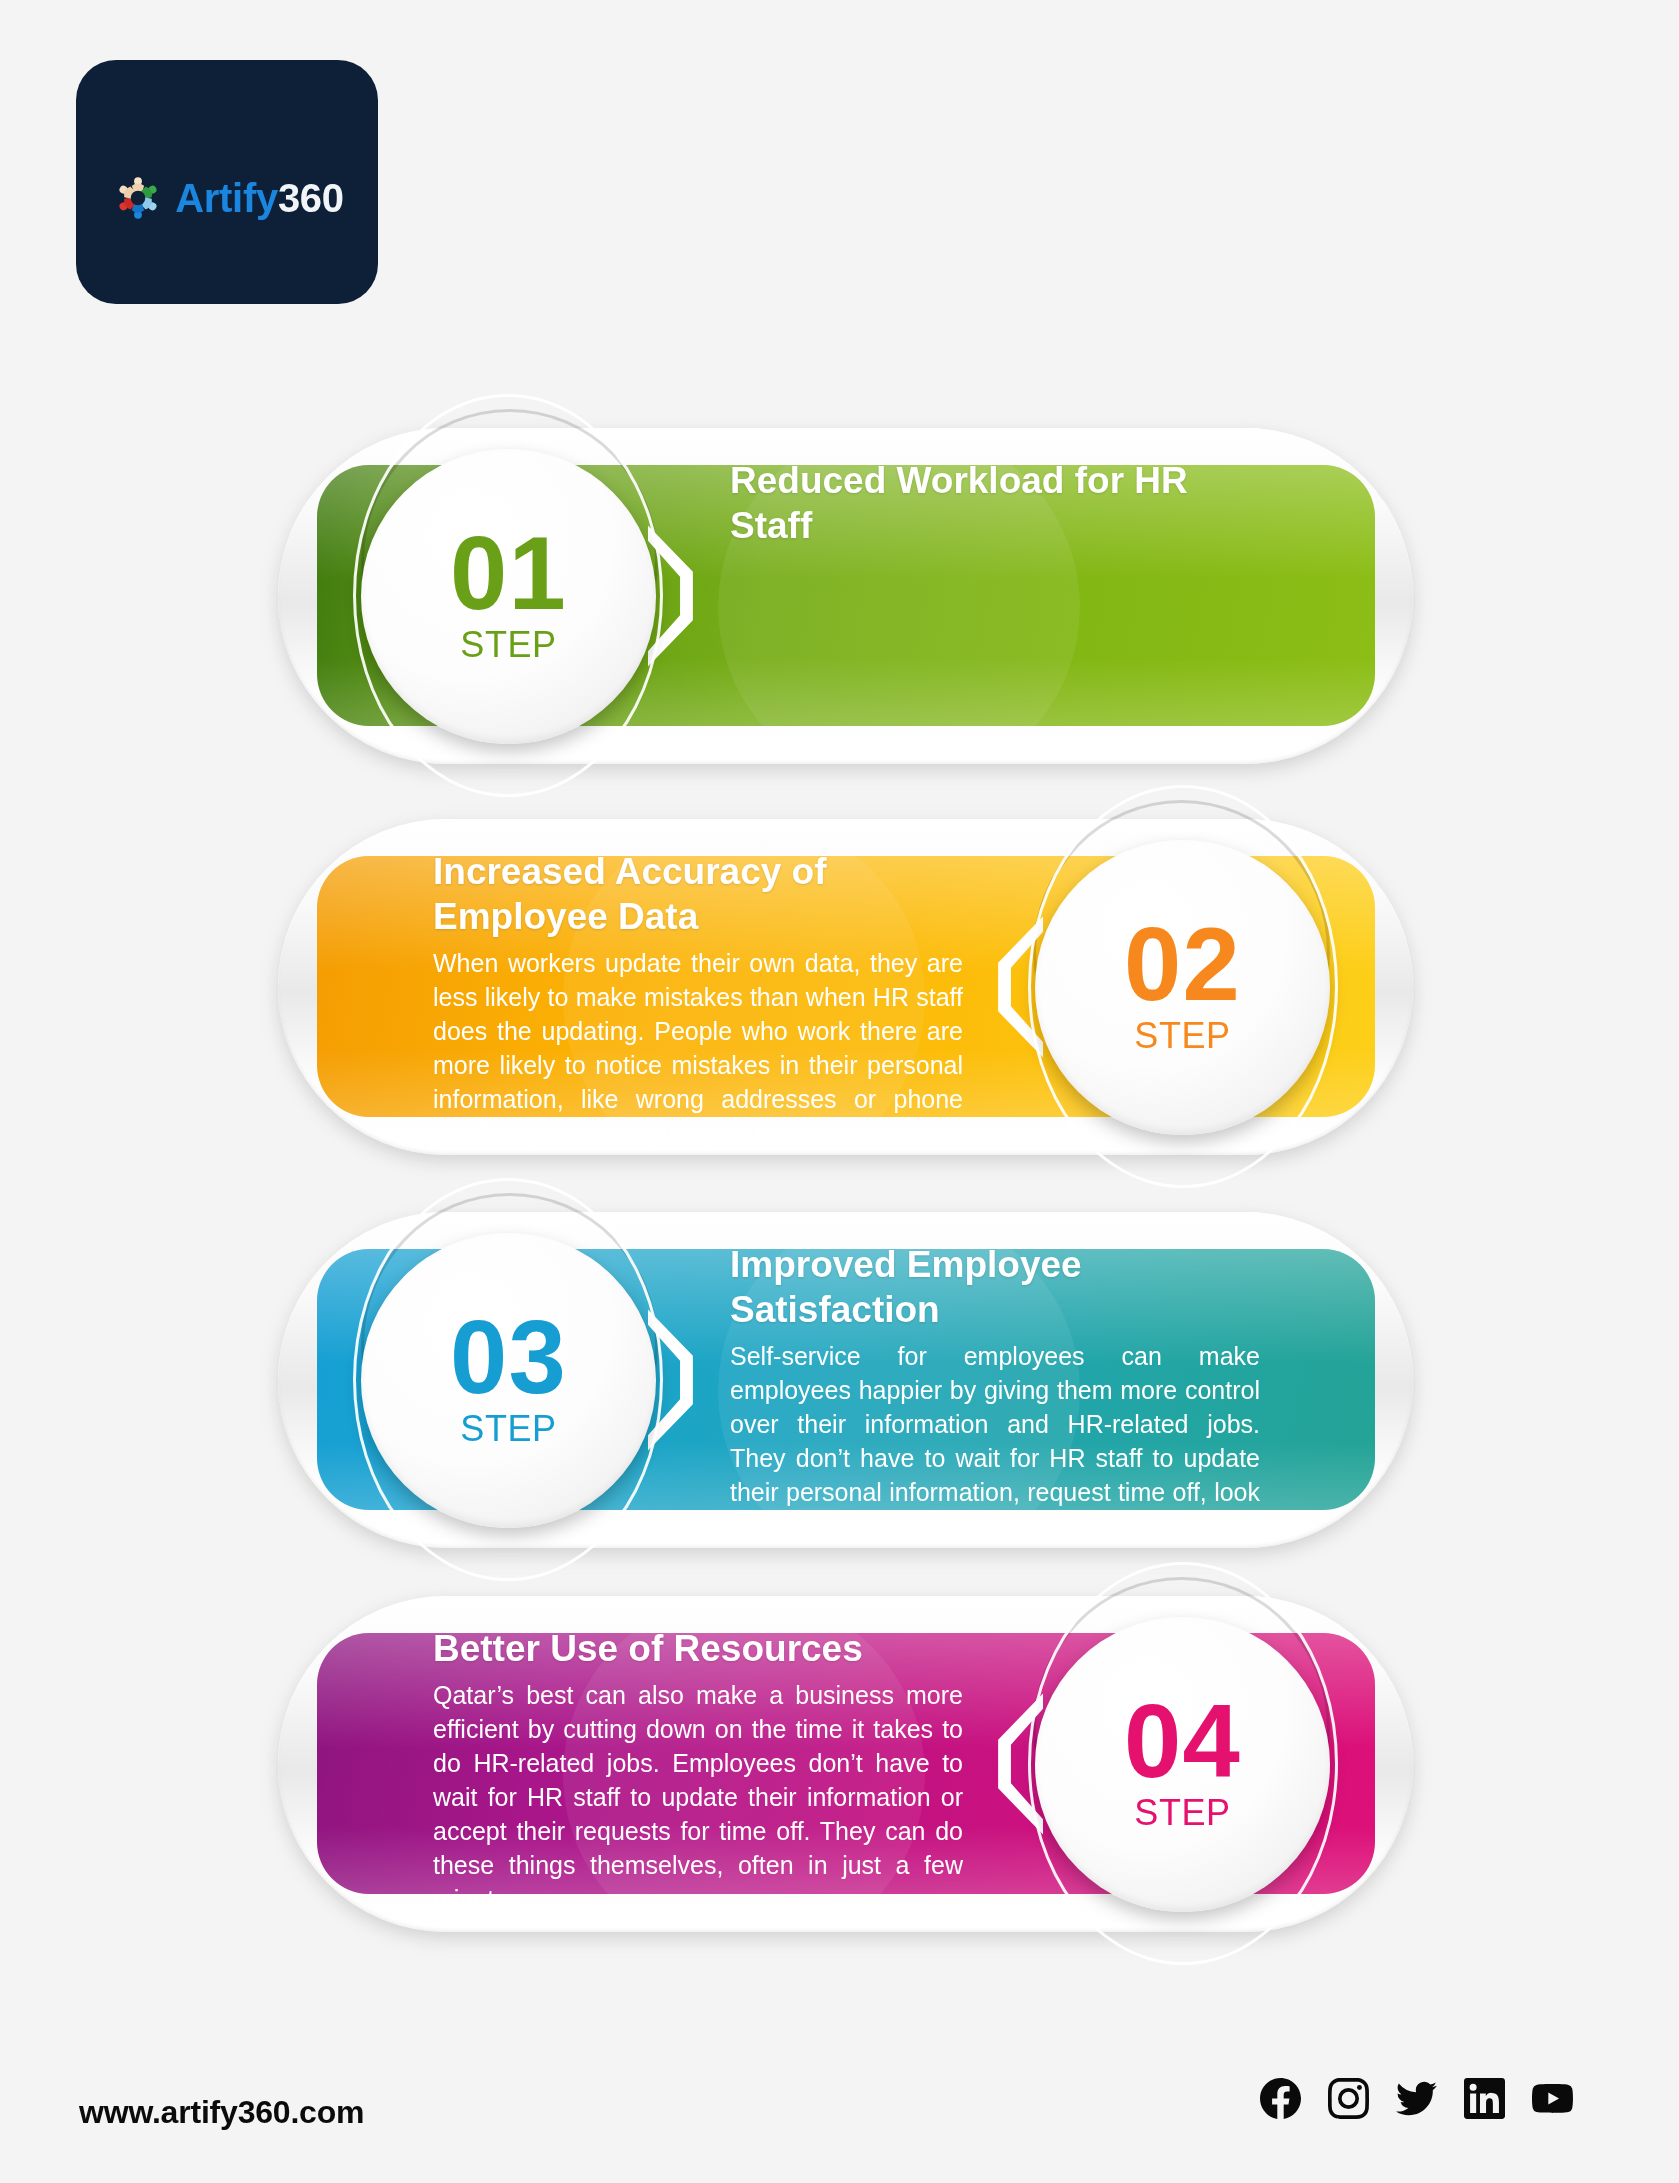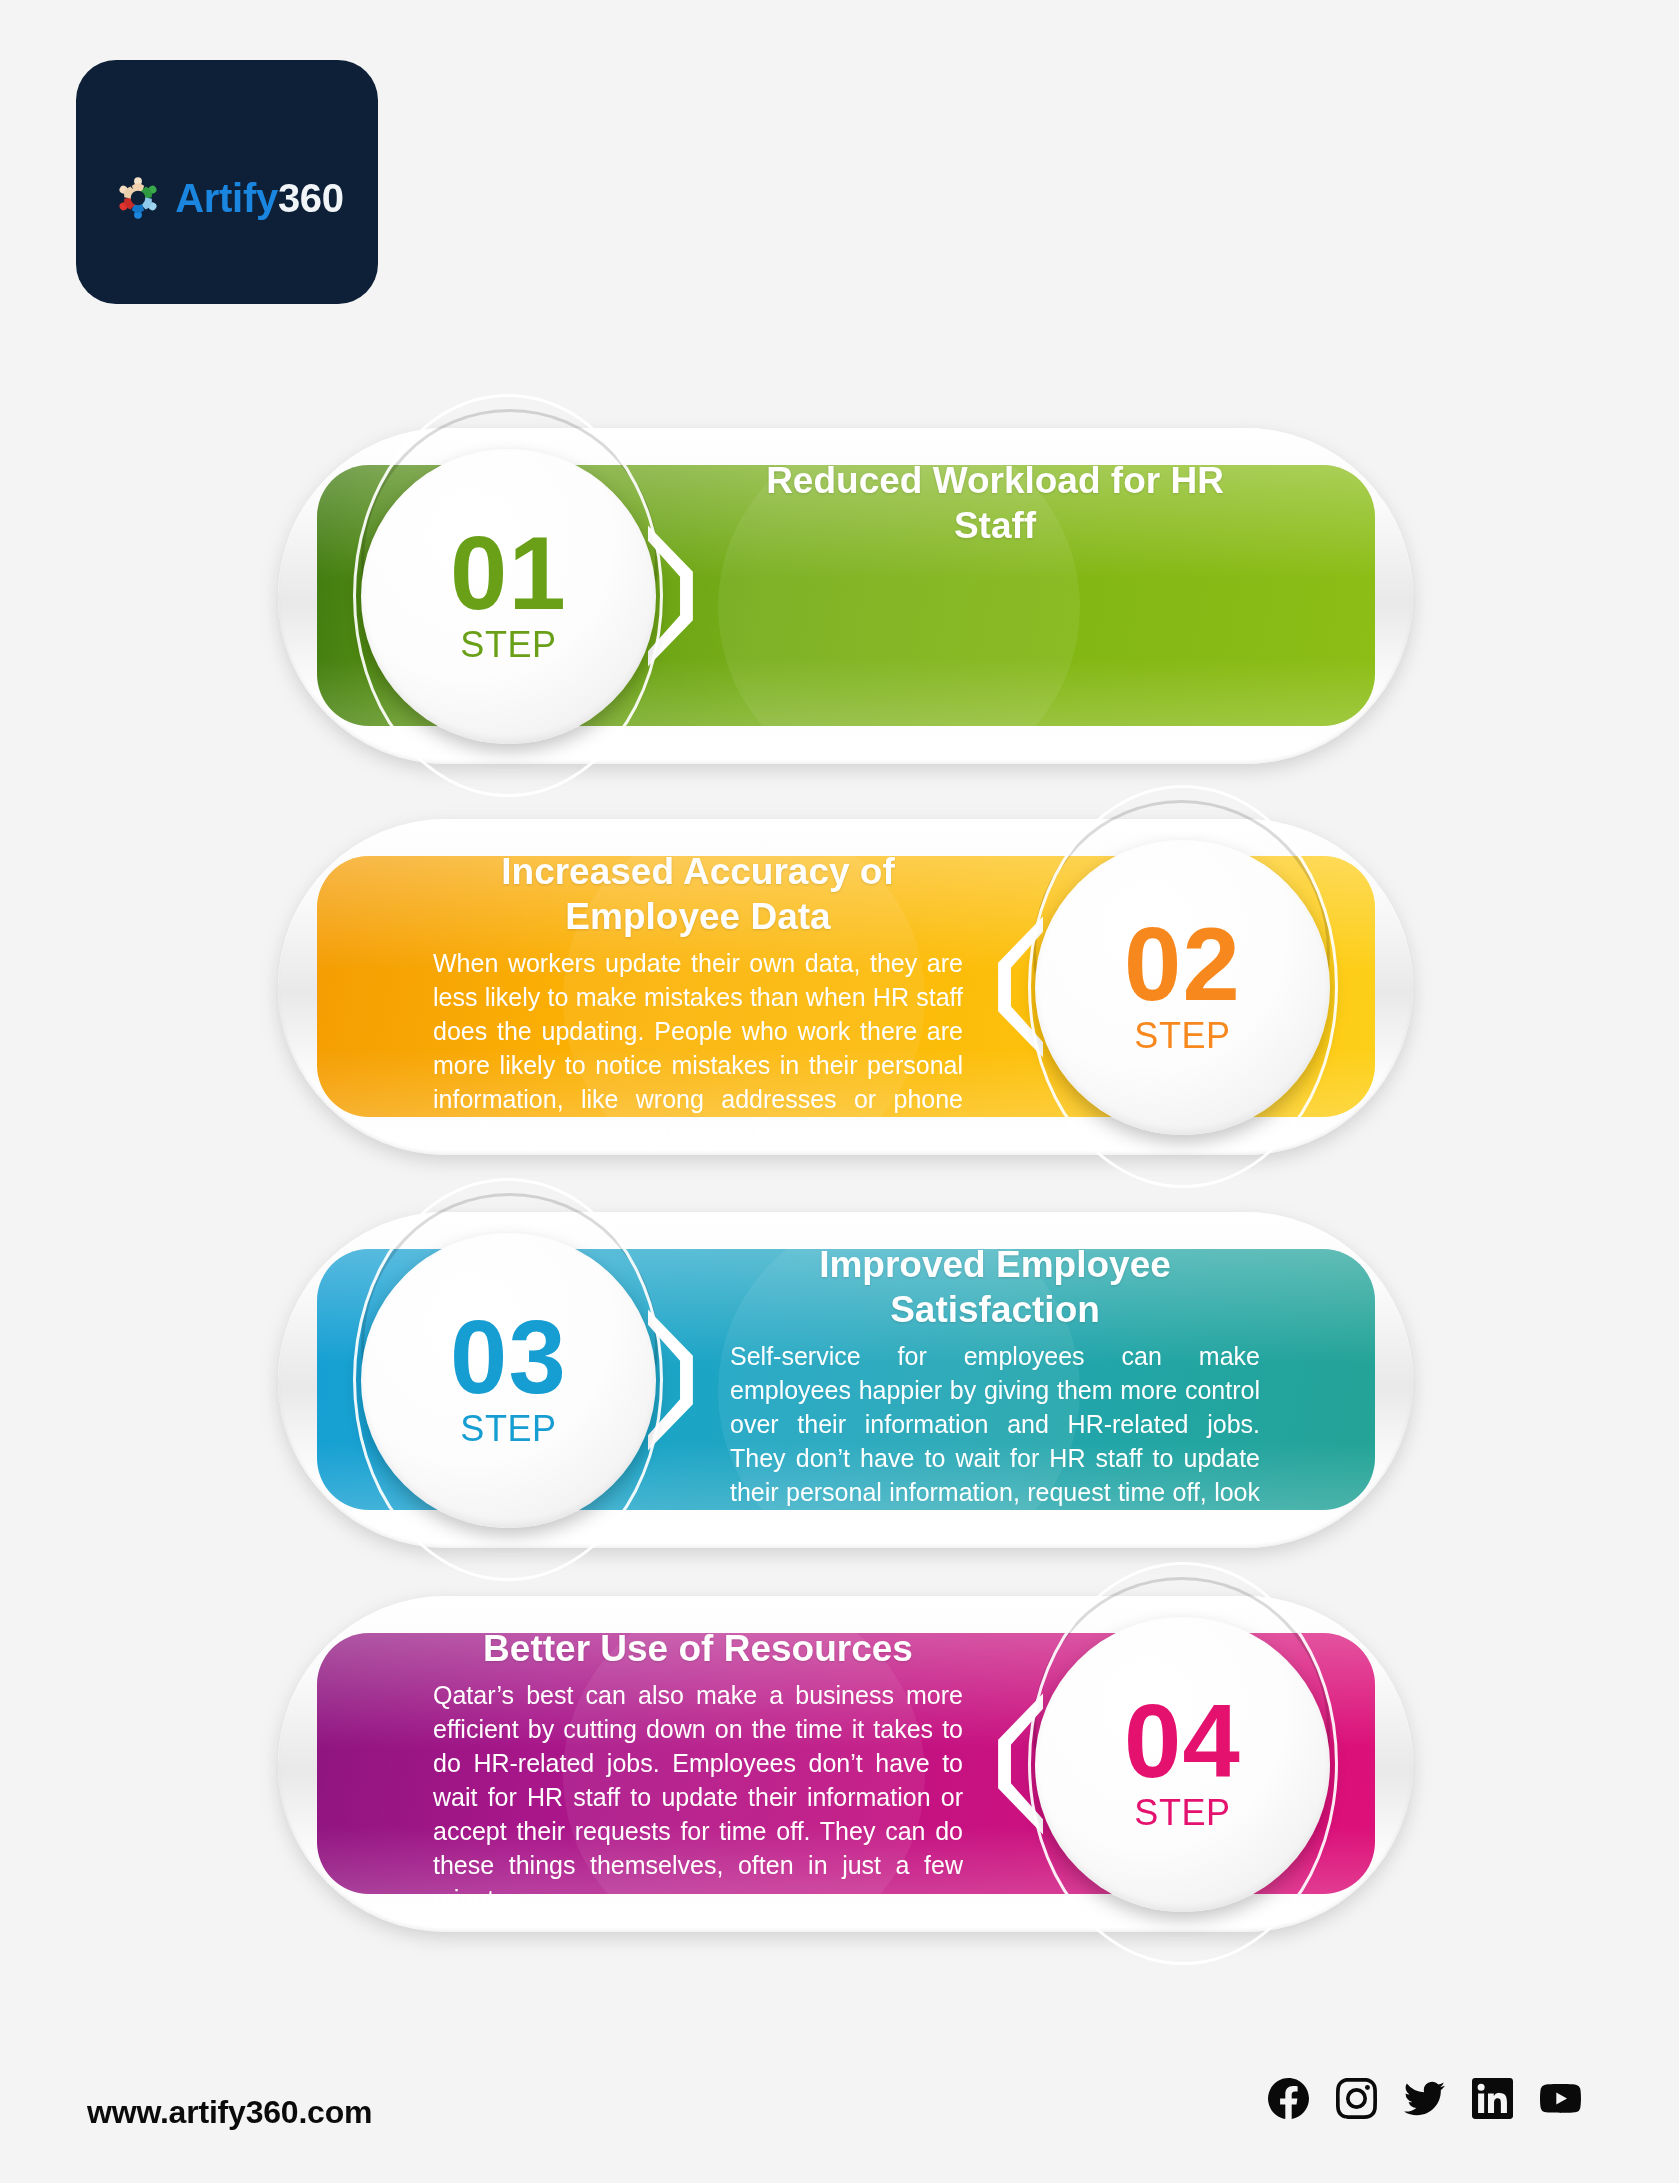--- a/index.html
+++ b/index.html
@@ -207,21 +207,20 @@
   .textblock {
     position: absolute;
     top: 30px;
     width: 530px;
     color: #ffffff;
   }
   .step-title {
     font-size: 37px;
     font-weight: bold;
     line-height: 1.22;
-    text-align: center;
     margin-bottom: 6.5px;
     text-shadow: 0 1.3px 2.6px rgba(0,0,0,0.13);
   }
   .step-body {
     font-size: 25px;
     line-height: 1.36;
     text-align: justify;
     text-align-last: left;
   }
 
@@ -243,21 +242,21 @@
 
   
   .c-green  { color: #6aa018; }
   .c-orange { color: #f7881d; }
   .c-blue   { color: #169dd2; }
   .c-pink   { color: #e5116f; }
 
   
   .footer {
     position: absolute;
-    left: 16px;
+    left: 8px;
     top: 2055px;
     width: 1636px;
     height: 129px;
   }
   .site-url {
     position: absolute;
     left: 71px;
     top: 39px;
     font-size: 32px;
     font-weight: bold;

